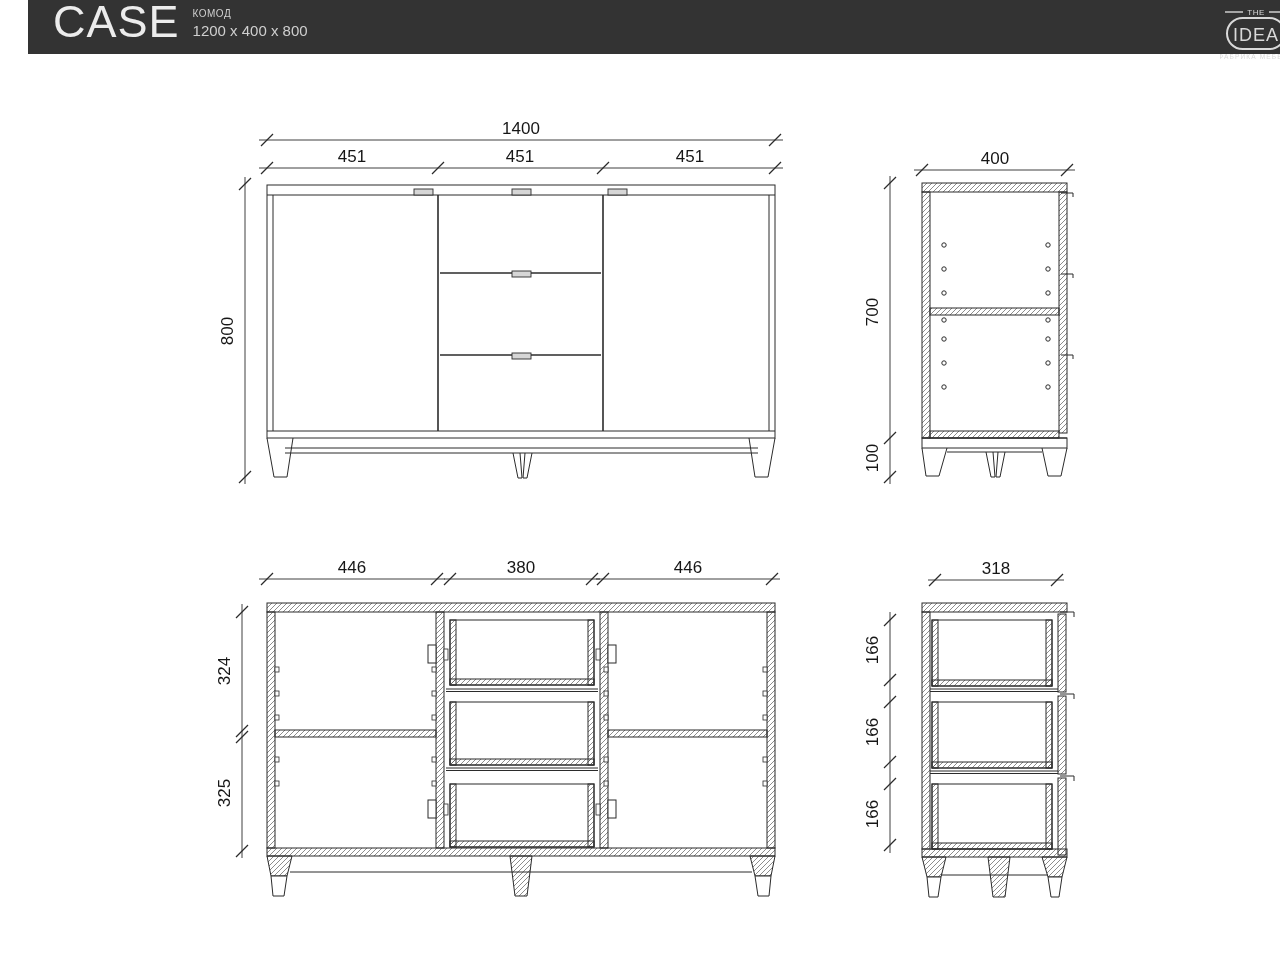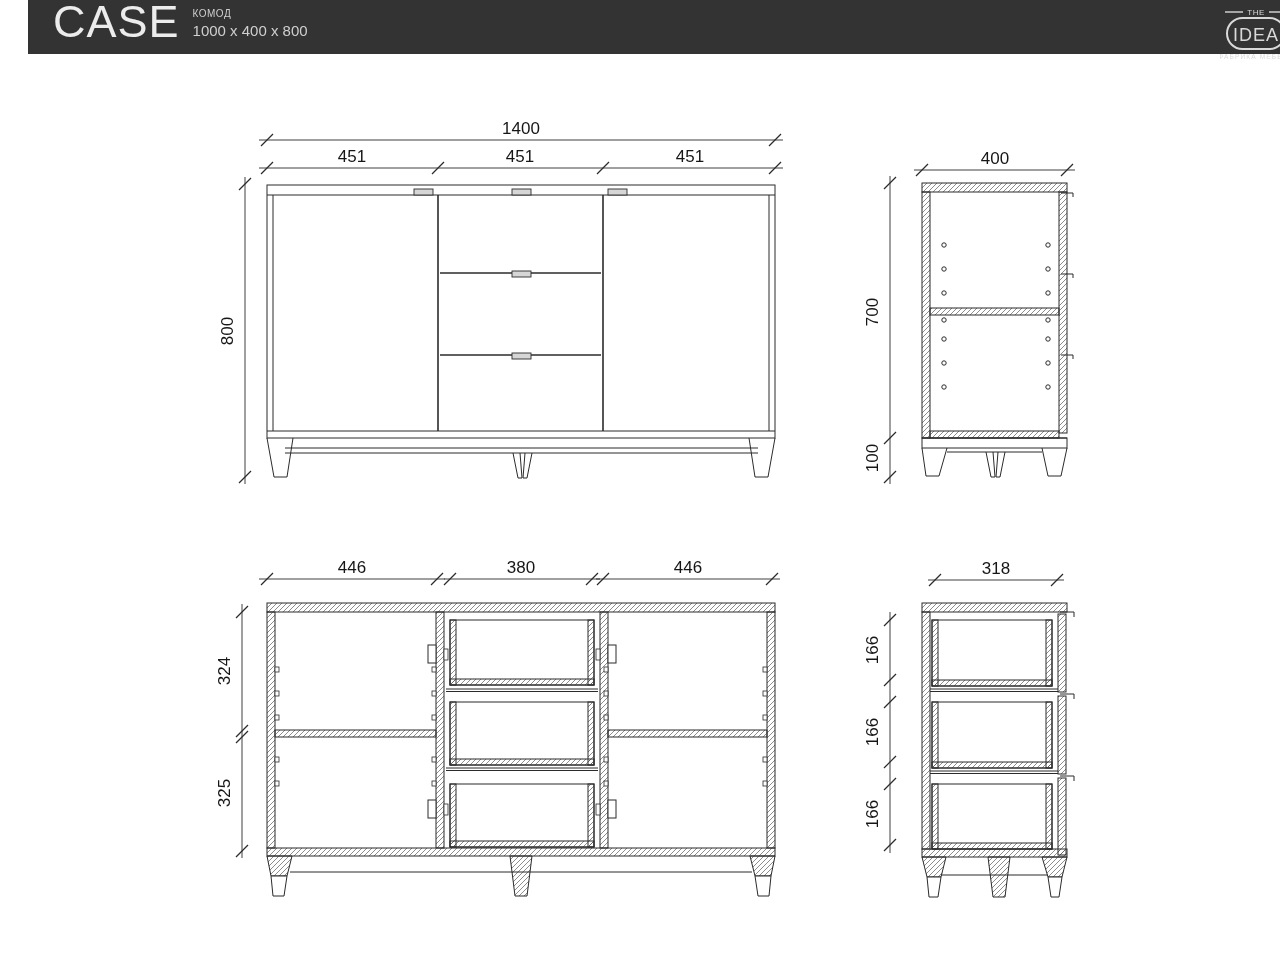--- a/index.html
+++ b/index.html
@@ -34,21 +34,21 @@
   .logo-txt { font-family:"Liberation Sans", sans-serif; fill:#d9d9d9; text-anchor:middle; }
 </style>
 </head>
 <body>
 
 <div class="header">
   <div class="title-block">
     <div class="product-name">CASE</div>
     <div class="product-sub">
       <div class="l1">КОМОД</div>
-      <div class="l2">1000 x 400 x 800</div>
+      <div class="l2">1200 x 400 x 800</div>
     </div>
   </div>
   <div class="logo">
     <svg width="72" height="58" viewBox="0 0 72 58">
       <line x1="5" y1="8" x2="23" y2="8" stroke="#d9d9d9" stroke-width="1.4"></line>
       <text class="logo-txt" x="36" y="11" font-size="8" letter-spacing="0.5">THE</text>
       <line x1="49" y1="8" x2="67" y2="8" stroke="#d9d9d9" stroke-width="1.4"></line>
       <rect x="7" y="14" width="58" height="31" rx="15.5" fill="none" stroke="#d9d9d9" stroke-width="2"></rect>
       <text class="logo-txt" x="36" y="37" font-size="18" letter-spacing="1">IDEA</text>
       <text class="logo-txt" x="36" y="55" font-size="6.6" letter-spacing="1.1">ФАБРИКА МЕБЕЛИ</text>

